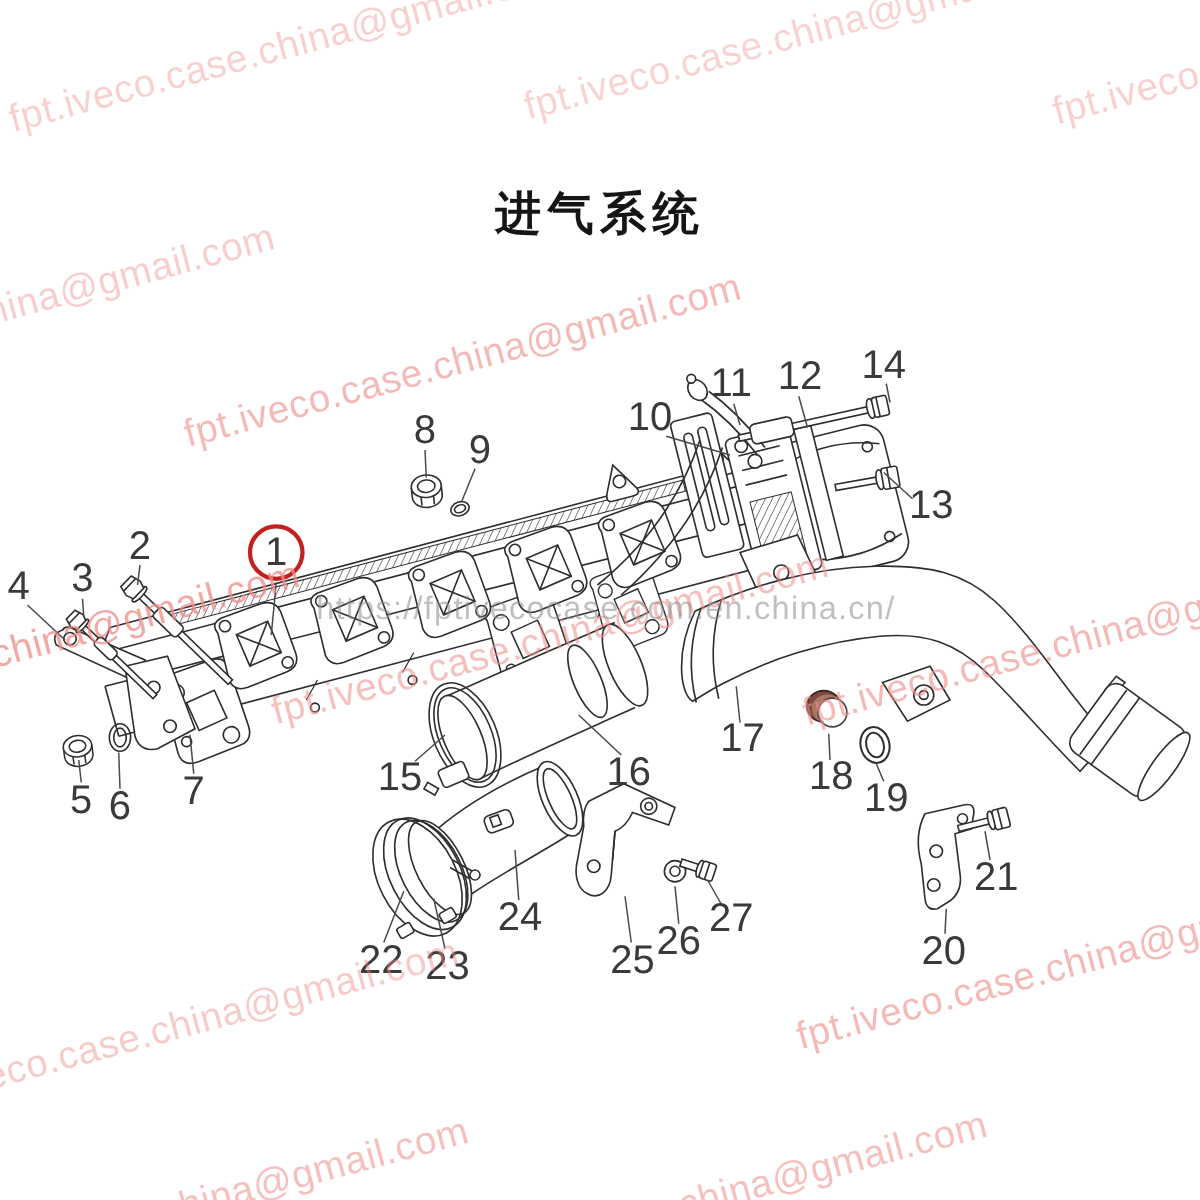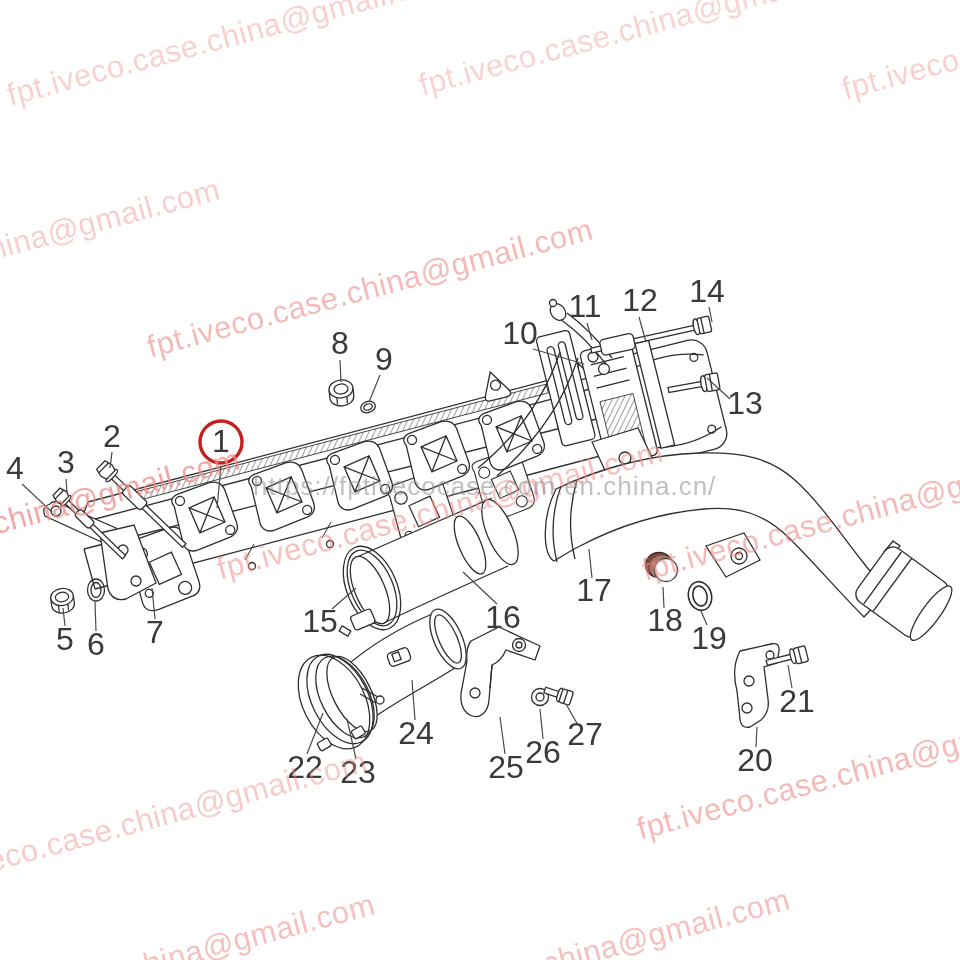--- a/index.html
+++ b/index.html
@@ -340,13 +340,14 @@
 <div class="wm" style="left:-205px;top:560px;opacity:.75">fpt.iveco.case.china@gmail.com</div>
 <div class="wm" style="left:218px;top:552px;opacity:.55">fpt.iveco.case.china@gmail.com</div>
 <div class="wm" style="left:643px;top:553px;opacity:.60">fpt.iveco.case.china@gmail.com</div>
 <div class="wm" style="left:638px;top:812px;opacity:.60">fpt.iveco.case.china@gmail.com</div>
 <div class="wm" style="left:-78px;top:862px;opacity:.45">fpt.iveco.case.china@gmail.com</div>
 <div class="wm" style="left:-70px;top:1005px;opacity:.55">fpt.iveco.case.china@gmail.com</div>
 <div class="wm" style="left:345px;top:1000px;opacity:.55">fpt.iveco.case.china@gmail.com</div>
 <div class="wm-url">https://fptivecocase.com.en.china.cn/</div>
 
 <div class="title">
+  <span class="zh">进气系统</span>
 </div>
 
 </body></html>

